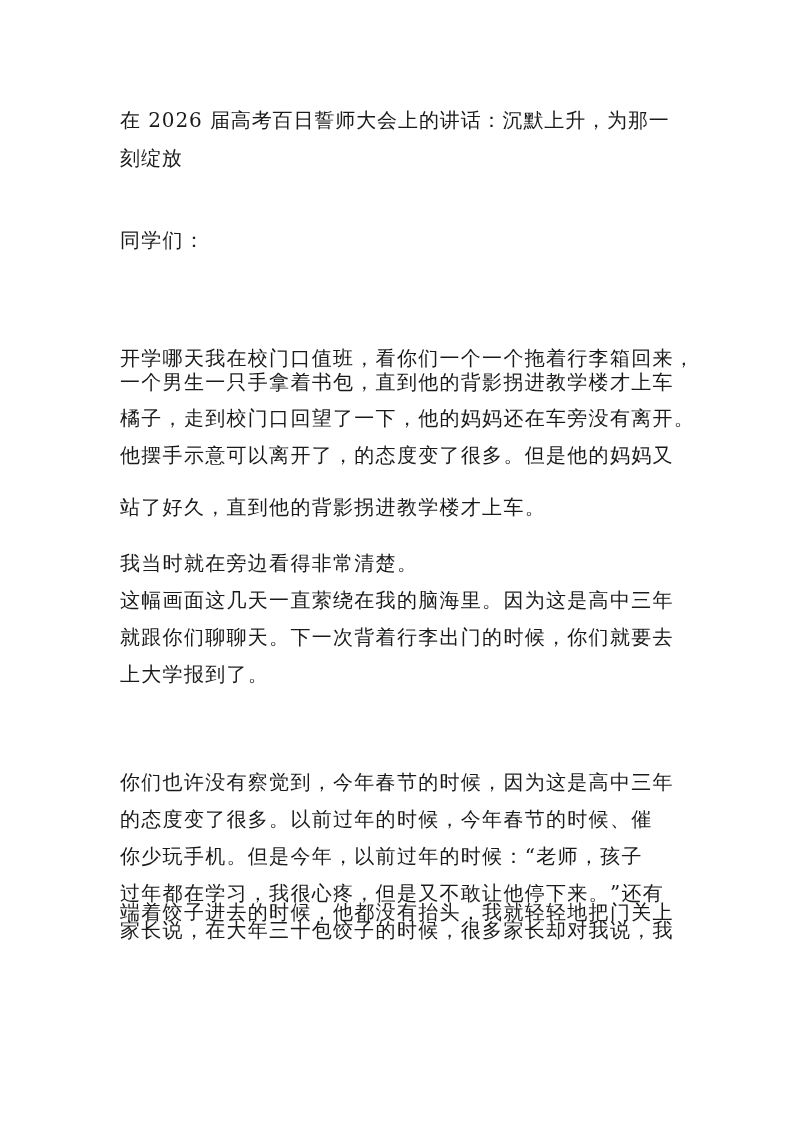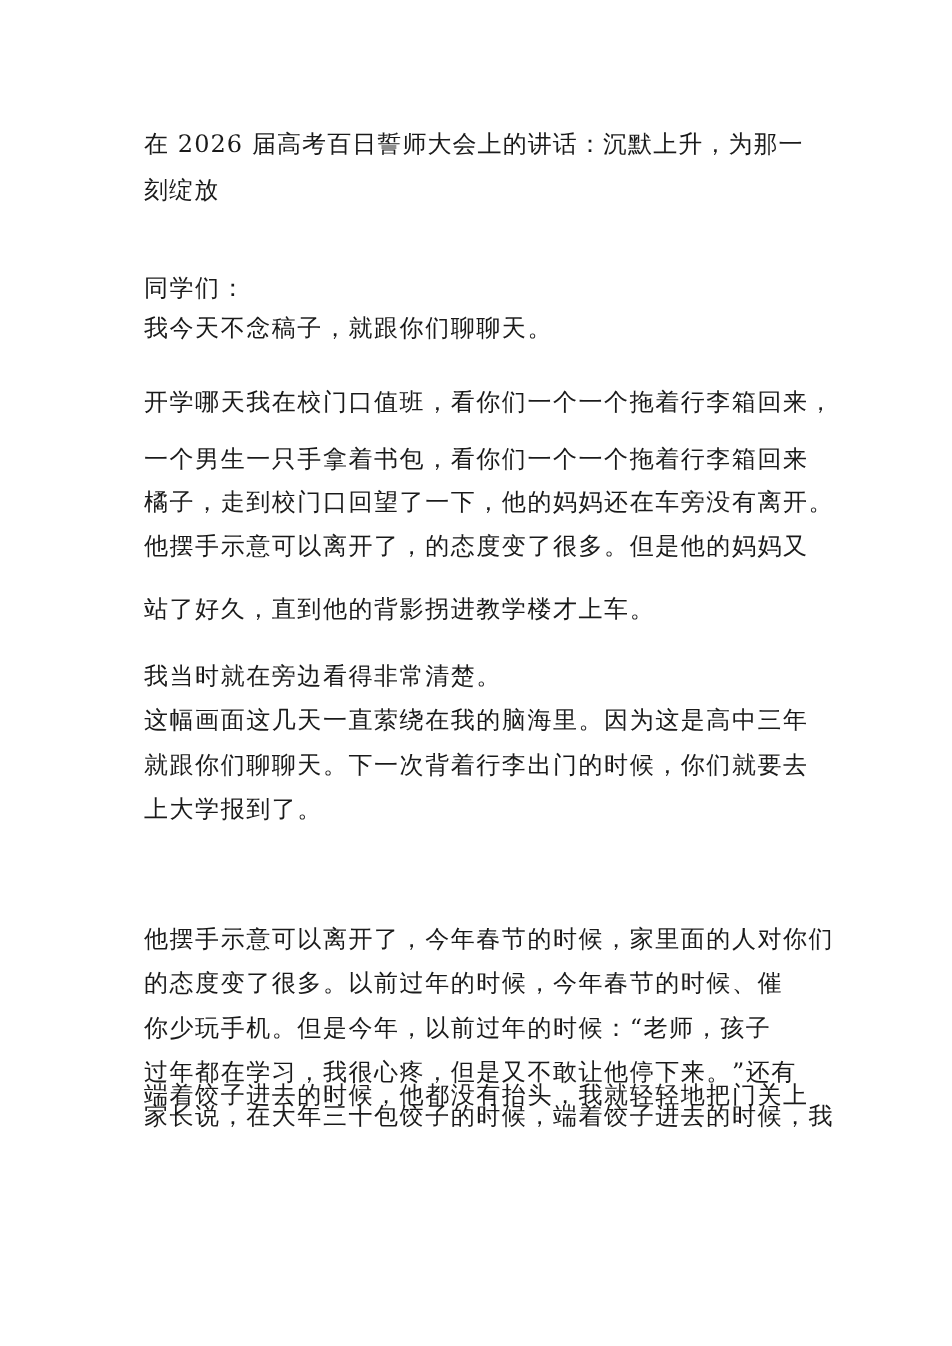--- a/index.html
+++ b/index.html
@@ -12,41 +12,40 @@
 </head>
 <body>
 
 <div class="page">
   <div>
     <div class="line title" style="top:108px">在 2026 届高考百日誓师大会上的讲话：沉默上升，为那一</div>
     <div class="line title" style="top:146px">刻绽放</div>
   </div>
 
   <div class="line" style="top:228px">同学们：</div>
-  <div class="line" style="top:261px">我今天不念稿子，就跟你们聊聊天。</div>
 
   <div>
-    <div class="line" style="top:323px">开学哪天我在校门口值班，看你们一个一个拖着行李箱回来，</div>
-    <div class="line" style="top:370px">一个男生一只手拿着书包，看你们一个一个拖着行李箱回来</div>
+    <div class="line" style="top:346px">开学哪天我在校门口值班，看你们一个一个拖着行李箱回来，</div>
+    <div class="line" style="top:370px">一个男生一只手拿着书包，直到他的背影拐进教学楼才上车</div>
     <div class="line" style="top:406px">橘子，走到校门口回望了一下，他的妈妈还在车旁没有离开。</div>
     <div class="line" style="top:443px">他摆手示意可以离开了，的态度变了很多。但是他的妈妈又</div>
     <div class="line" style="top:495px">站了好久，直到他的背影拐进教学楼才上车。</div>
   </div>
 
   <div>
     <div class="line" style="top:551px">我当时就在旁边看得非常清楚。</div>
   </div>
 
   <div>
     <div class="line" style="top:588px">这幅画面这几天一直萦绕在我的脑海里。因为这是高中三年</div>
     <div class="line" style="top:625px">就跟你们聊聊天。下一次背着行李出门的时候，你们就要去</div>
     <div class="line" style="top:662px">上大学报到了。</div>
   </div>
 
   <div>
-    <div class="line" style="top:770px">他摆手示意可以离开了，今年春节的时候，家里面的人对你们</div>
+    <div class="line" style="top:770px">你们也许没有察觉到，今年春节的时候，因为这是高中三年</div>
     <div class="line" style="top:807px">的态度变了很多。以前过年的时候，今年春节的时候、催</div>
     <div class="line" style="top:844px">你少玩手机。但是今年，以前过年的时候：“老师，孩子</div>
     <div class="line" style="top:881px">过年都在学习，我很心疼，但是又不敢让他停下来。”还有</div>
-    <div class="line" style="top:918px">家长说，在大年三十包饺子的时候，端着饺子进去的时候，我</div>
+    <div class="line" style="top:918px">家长说，在大年三十包饺子的时候，很多家长却对我说，我</div>
     <div class="line" style="top:900px">端着饺子进去的时候，他都没有抬头，我就轻轻地把门关上</div>
   </div>
 </div>
 
 </body></html>

